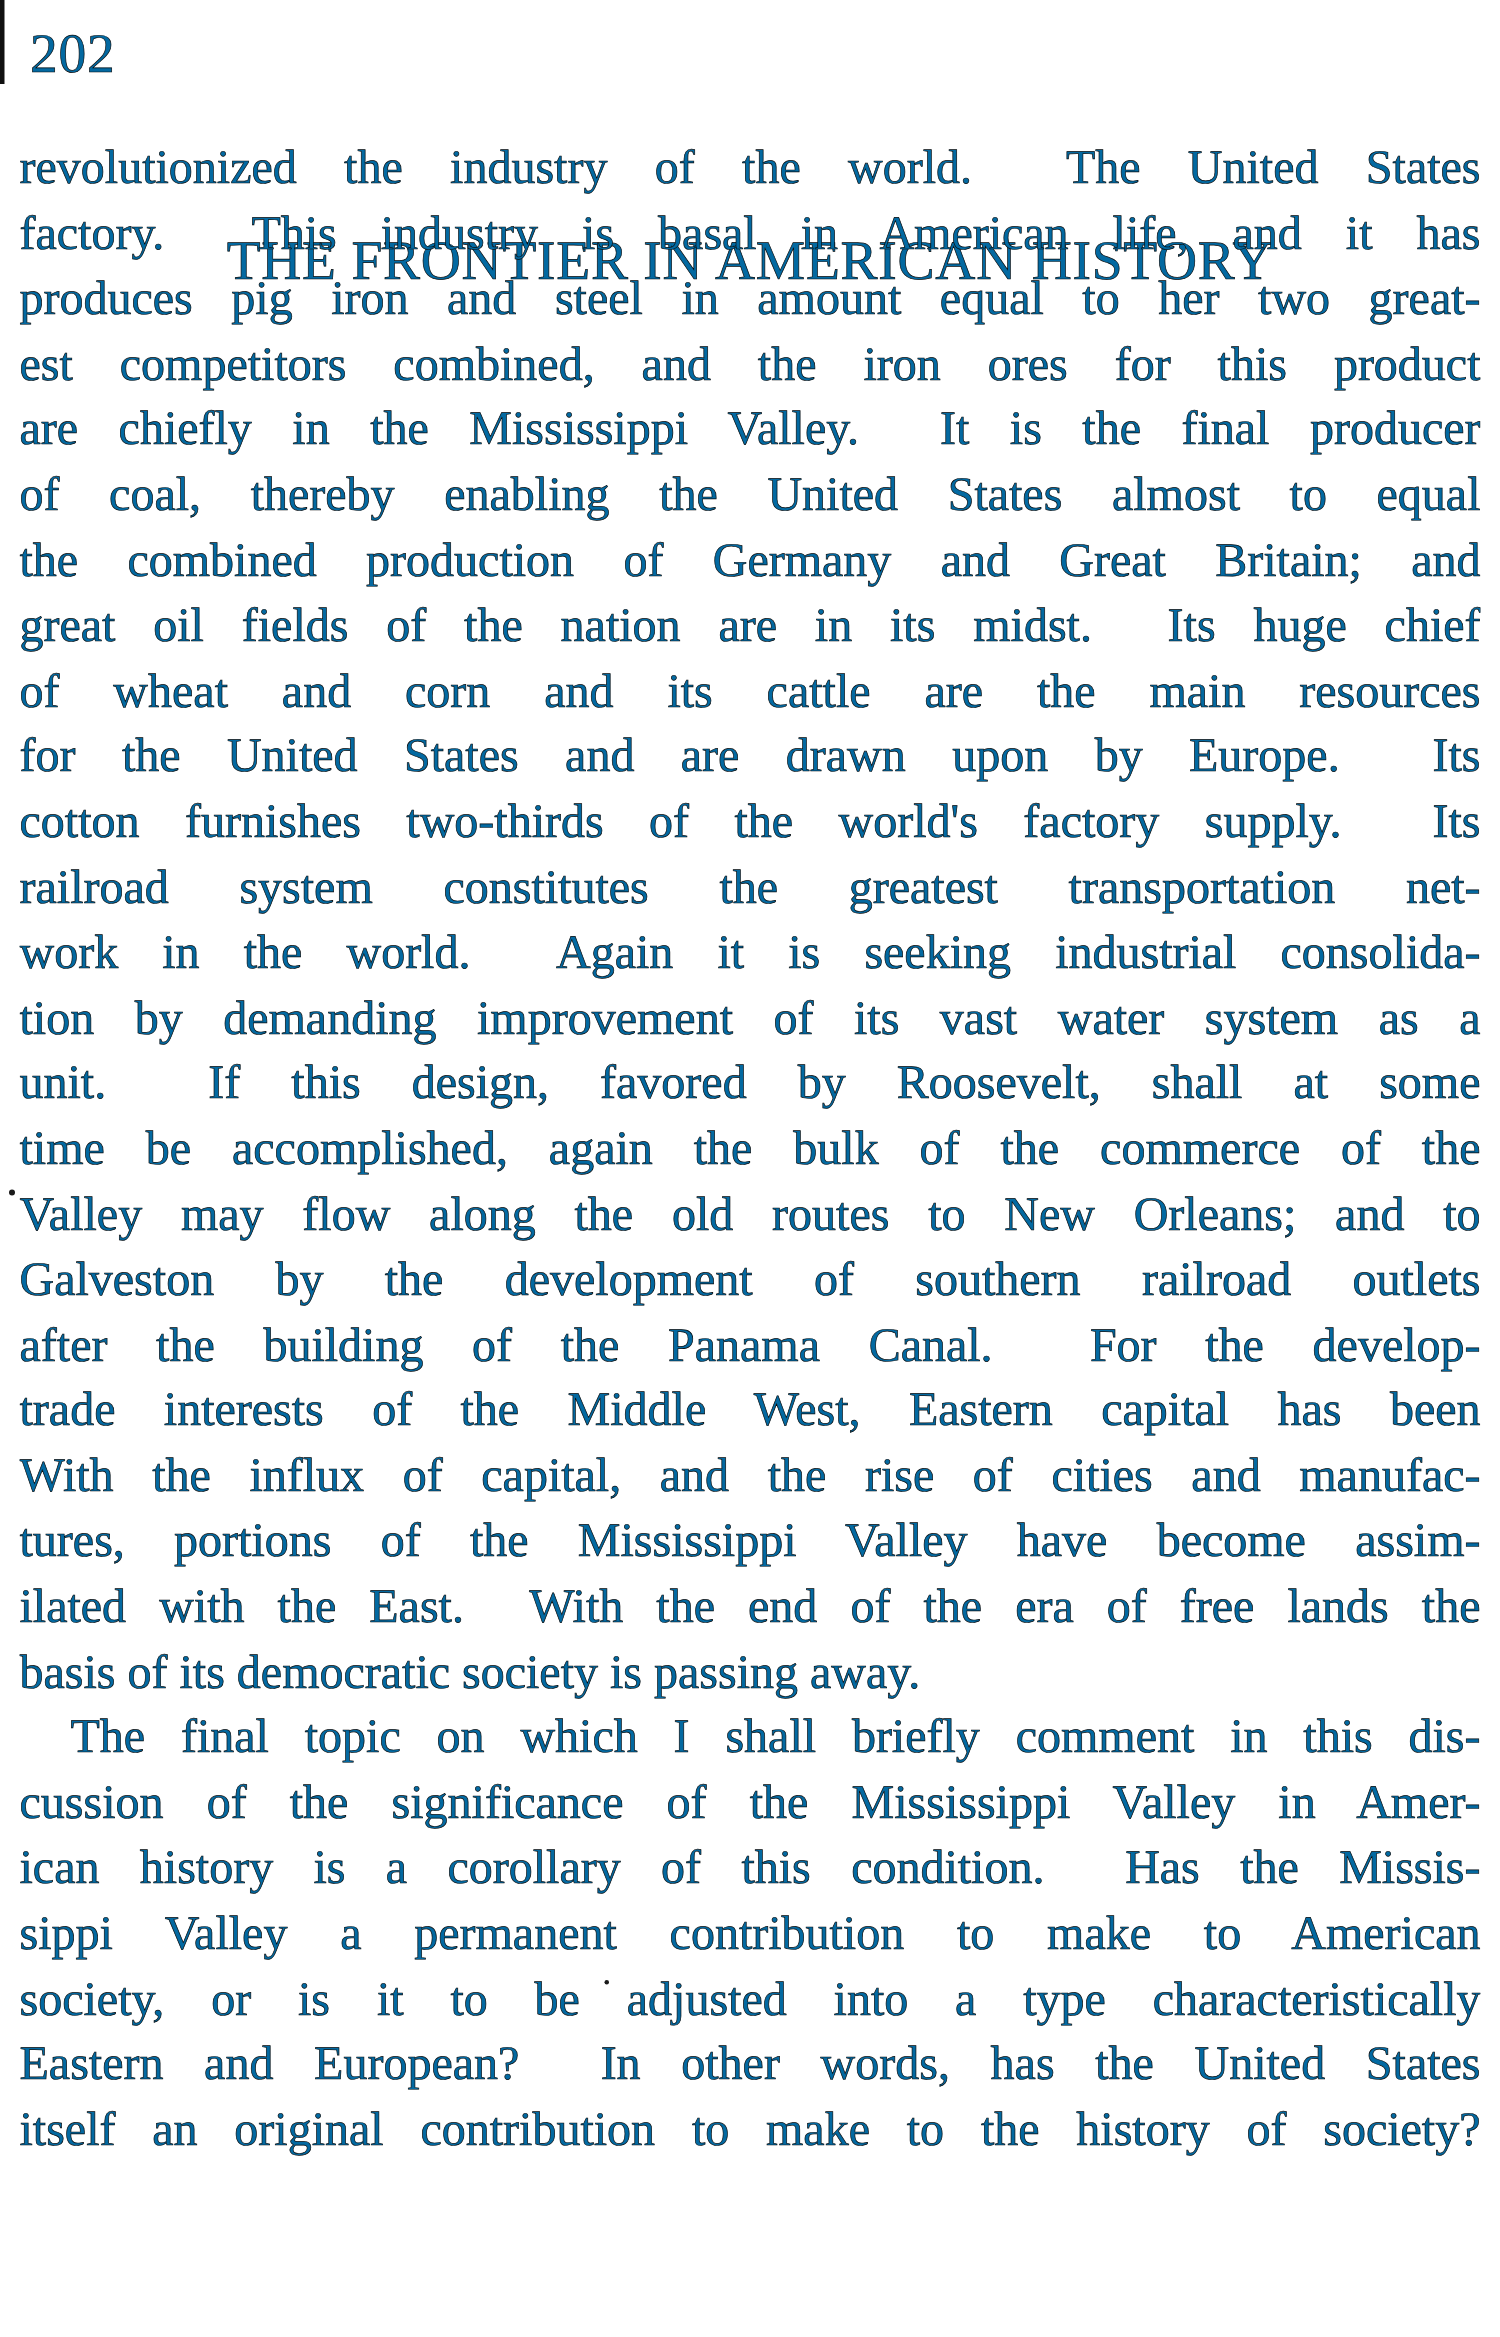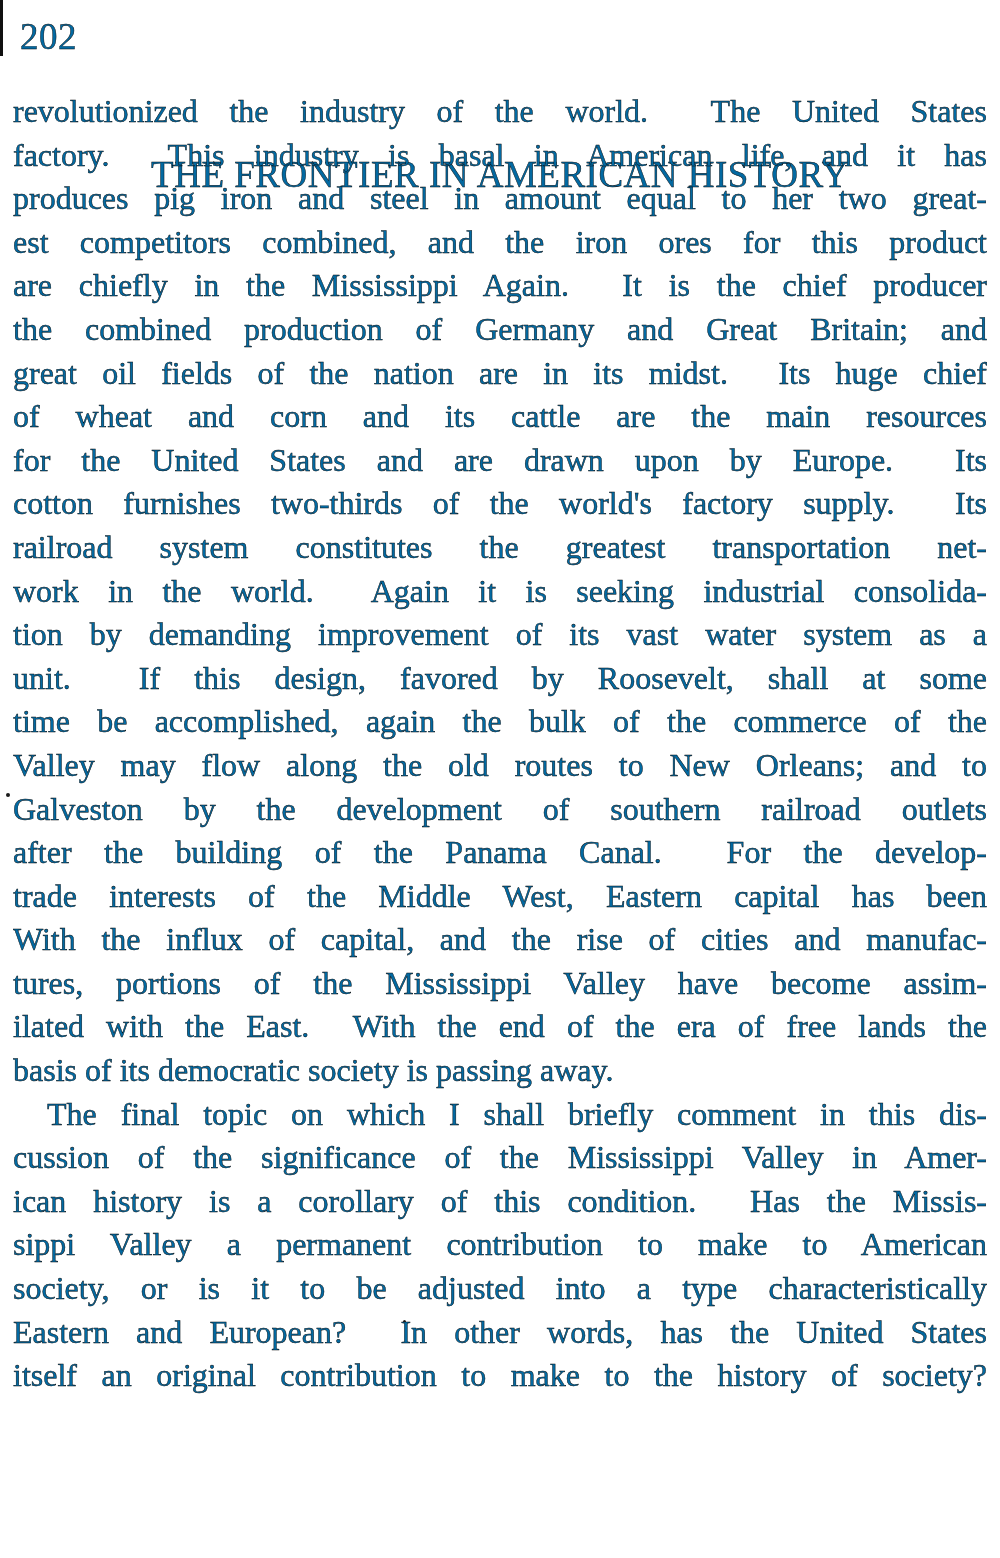--- a/index.html
+++ b/index.html
@@ -83,21 +83,22 @@
   <header class="running-head">
     <span class="page-num">202</span>
     <div class="head-title">THE FRONTIER IN AMERICAN HISTORY</div>
   </header>
 
   <main class="body-text">
       <div class="line">revolutionized the industry of the world.  The United States</div>
       <div class="line">factory.  This industry is basal in American life, and it has</div>
       <div class="line">produces pig iron and steel in amount equal to her two great-</div>
       <div class="line">est competitors combined, and the iron ores for this product</div>
-      <div class="line">are chiefly in the Mississippi Again.  It is the chief producer</div>
+      <div class="line">are chiefly in the Mississippi Valley.  It is the final producer</div>
+      <div class="line">of coal, thereby enabling the United States almost to equal</div>
       <div class="line">the combined production of Germany and Great Britain; and</div>
       <div class="line">great oil fields of the nation are in its midst.  Its huge chief</div>
       <div class="line">of wheat and corn and its cattle are the main resources</div>
       <div class="line">for the United States and are drawn upon by Europe.  Its</div>
       <div class="line">cotton furnishes two-thirds of the world's factory supply.  Its</div>
       <div class="line">railroad system constitutes the greatest transportation net-</div>
       <div class="line">work in the world.  Again it is seeking industrial consolida-</div>
       <div class="line">tion by demanding improvement of its vast water system as a</div>
       <div class="line">unit.  If this design, favored by Roosevelt, shall at some</div>
       <div class="line">time be accomplished, again the bulk of the commerce of the</div>

